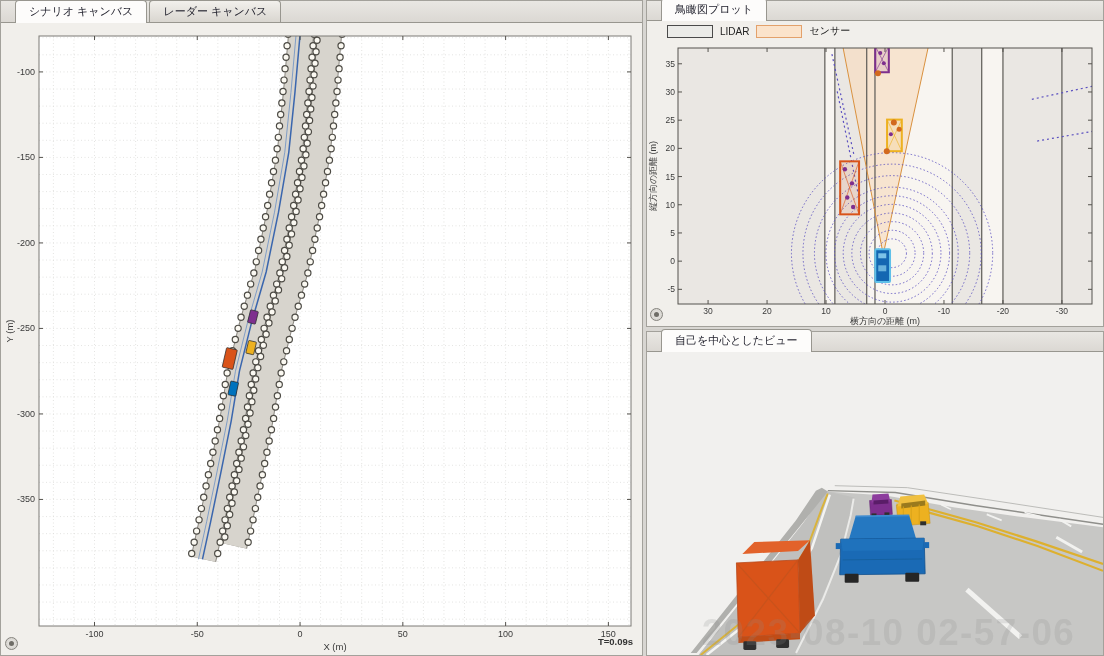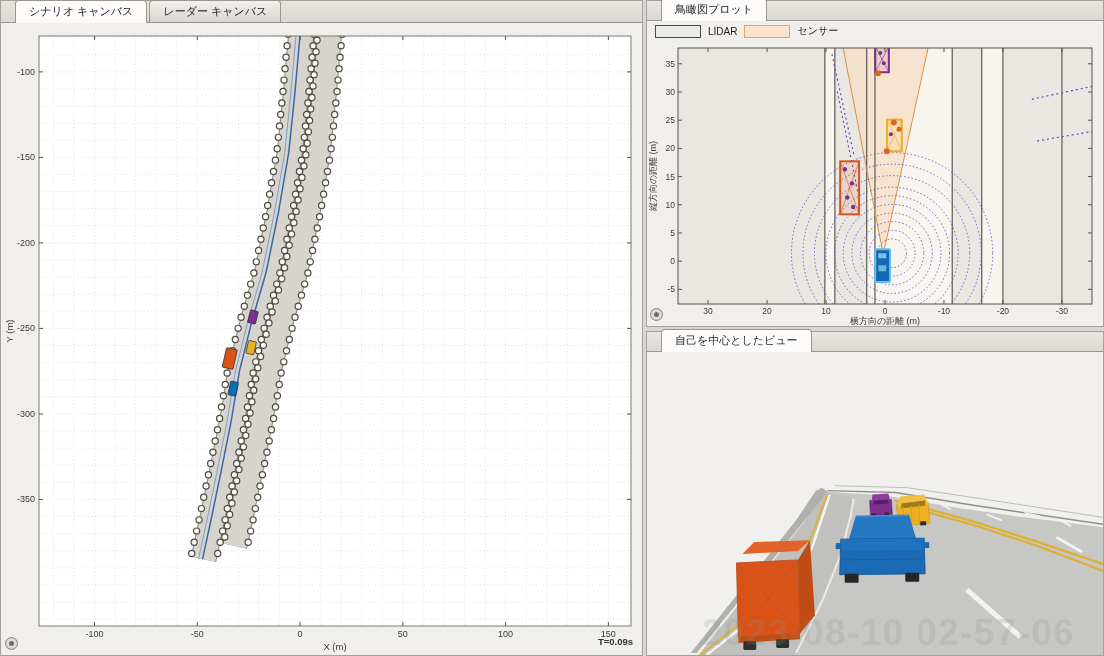--- a/index.html
+++ b/index.html
@@ -10,21 +10,21 @@
   #scenario-panel{left:0;top:0;width:643px;height:656px;}
   #bev-panel{left:646px;top:0;width:458px;height:327px;}
   #ego-panel{left:646px;top:331px;width:458px;height:325px;text-align:right;}
   .tabbar{display:flex;align-items:flex-end;background:linear-gradient(#e9e7e3,#dbd8d3);
           border-bottom:1px solid #98968f;padding-left:14px;gap:2px;}
   #scenario-panel .tabbar{height:22px;}
   #bev-panel .tabbar,#ego-panel .tabbar{height:20px;}
   .tab{font-size:11px;color:#1c1c28;padding:3px 13px;background:linear-gradient(#f2f0ec,#d9d6d0);
        border:1px solid #98968f;border-bottom:none;border-radius:4px 4px 0 0;white-space:nowrap;cursor:default;}
   .tab.active{background:#fdfcfb;margin-bottom:-1px;padding-bottom:4px;}
-  .legend{height:20px;display:flex;align-items:center;gap:7px;padding-left:8px;font-size:10px;color:#222;}
+  .legend{height:20px;display:flex;align-items:center;gap:7px;padding-left:20px;font-size:10px;color:#222;}
   .swatch{width:46px;height:13px;border:1.5px solid #555;background:#fff;}
   svg{display:block;}
   .corner-icon{position:absolute;width:13px;height:13px;border-radius:50%;
                border:1px solid #86847e;background:radial-gradient(#eceae6,#cfcdc8);cursor:pointer;}
   .corner-icon::after{content:"";position:absolute;left:3px;top:3px;width:5px;height:5px;
                border-radius:50%;background:#6f6d67;}
 </style>
 </head>
 <body>
 

